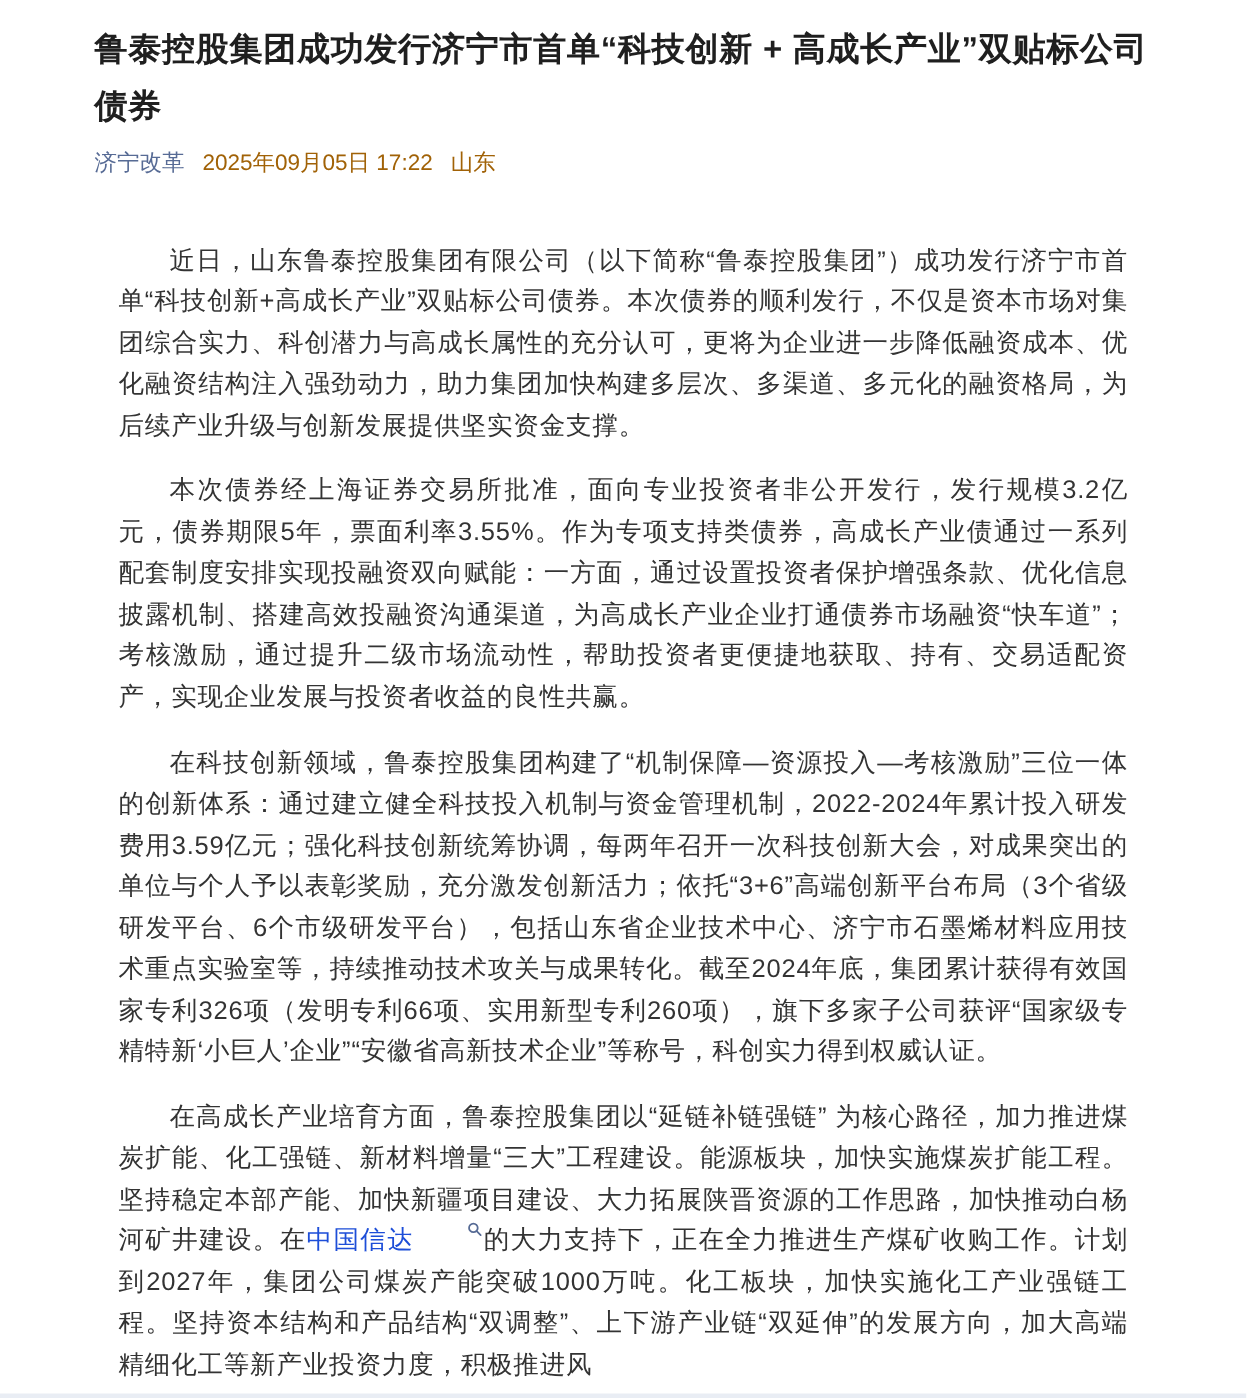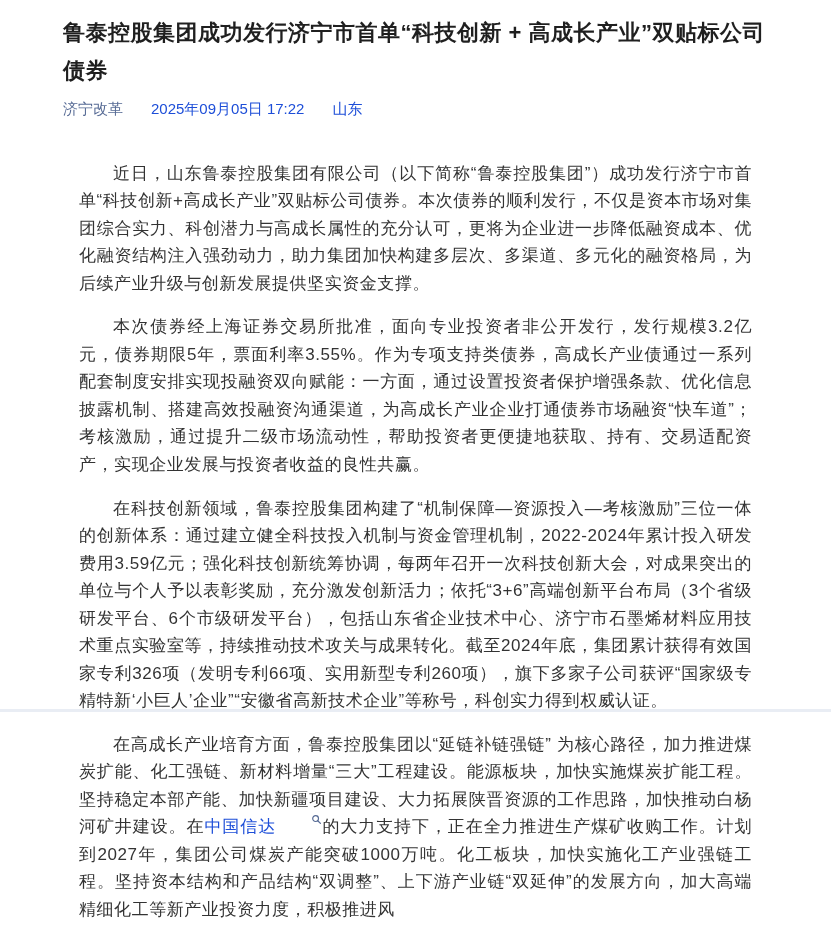--- a/index.html
+++ b/index.html
@@ -6,47 +6,47 @@
   html, body {
     width: 831px;
     height: 932px;
     background: #ffffff;
     overflow: hidden;
     font-family: "Liberation Sans", "DejaVu Sans", sans-serif;
   }
   .page {
     position: relative;
     width: 831px;
-    height: 712px;
+    height: 932px;
     padding: 14px 63px 0 63px;
     background: #ffffff;
   }
   .article-title {
     font-size: 22px;
     font-weight: 700;
     color: #1f1f1f;
     line-height: 1.72;
     letter-spacing: 0.5px;
     text-align: left;
   }
   .meta-row {
     margin-top: 9px;
     font-size: 15px;
     line-height: 20px;
     display: flex;
     align-items: center;
-    gap: 28px;
+    gap: 12px;
   }
   .account-link {
     color: #576b95;
     text-decoration: none;
     cursor: pointer;
   }
   .meta-text {
-    color: #1d4ed8;
+    color: #a16207;
   }
   .article-body {
     margin-top: 41px;
     font-size: 17px;
     line-height: 1.62;
     letter-spacing: 0.55px;
     color: #333333;
     text-align: justify;
   }
   .article-body p {

